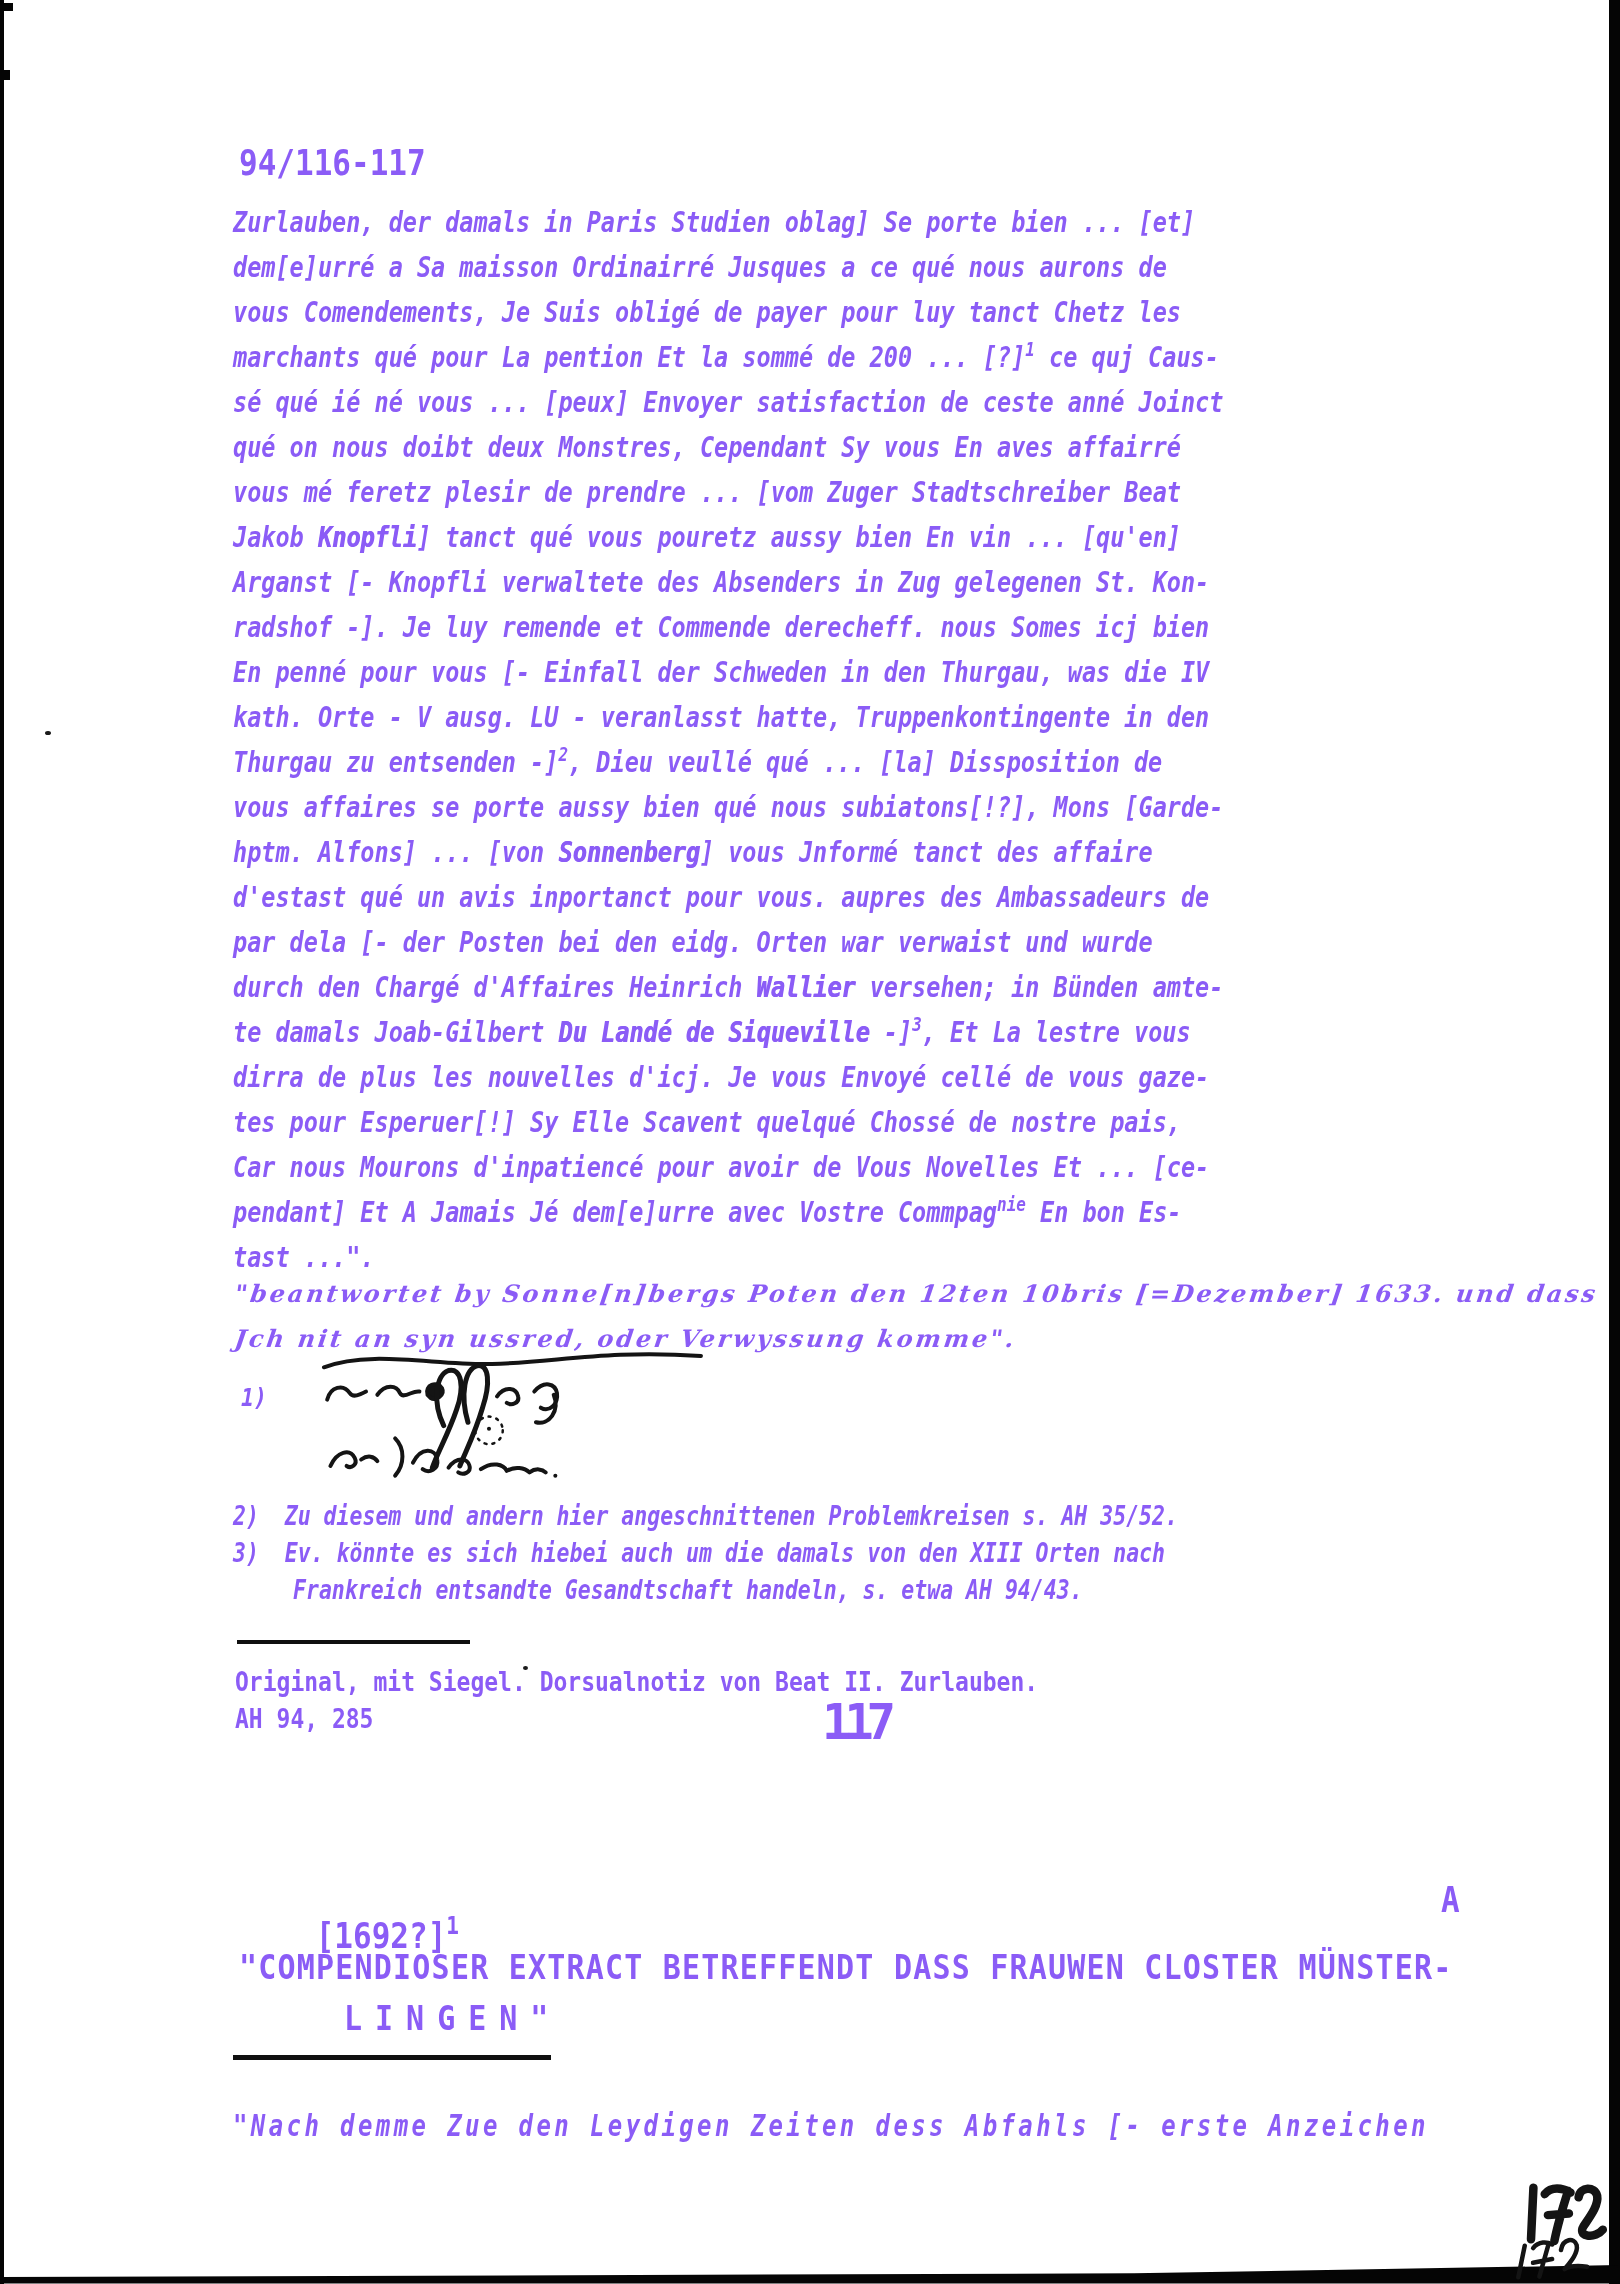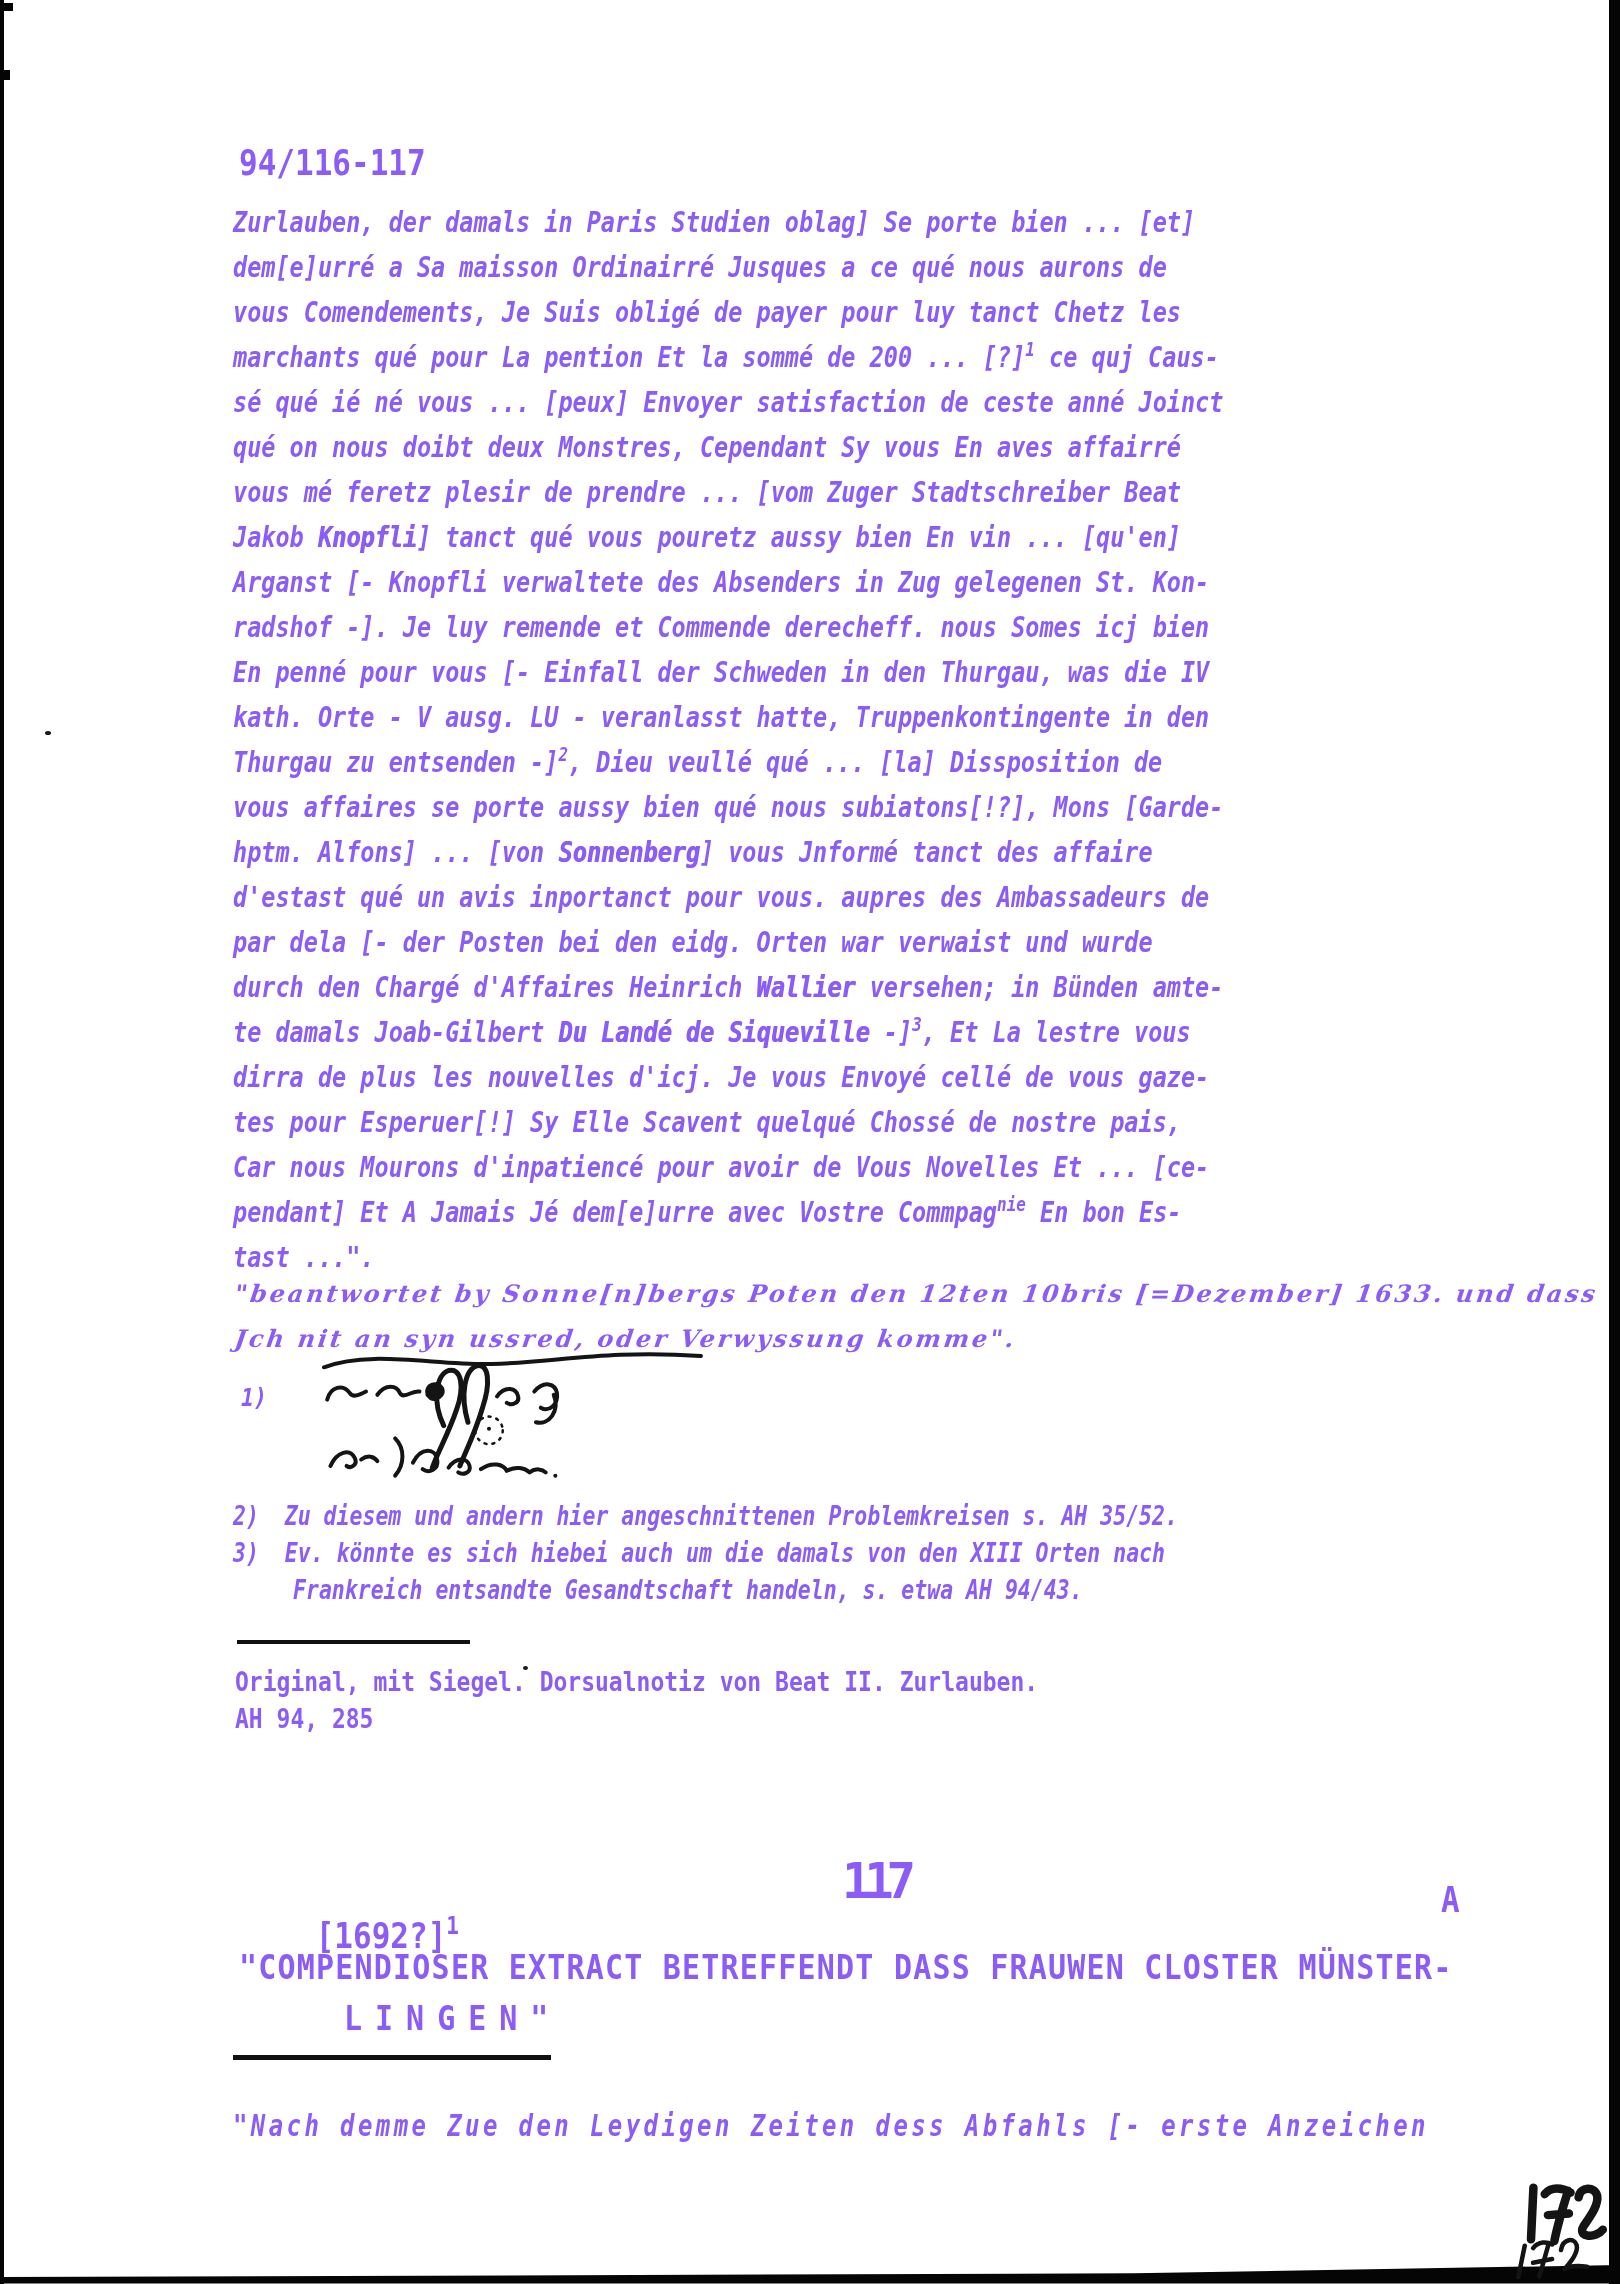--- a/index.html
+++ b/index.html
@@ -65,21 +65,21 @@
 
   <div class="abs mono it sY122" style="left:233px;top:1504px;font-size:21.5px;">2)  Zu diesem und andern hier angeschnittenen Problemkreisen s. AH 35/52.</div>
   <div class="abs mono it sY122" style="left:233px;top:1541px;font-size:21.5px;">3)  Ev. könnte es sich hiebei auch um die damals von den XIII Orten nach</div>
   <div class="abs mono it sY122" style="left:293px;top:1578px;font-size:21.5px;">Frankreich entsandte Gesandtschaft handeln, s. etwa AH 94/43.</div>
 
   <div class="rule" style="left:237px;top:1640px;width:233px;height:4px;"></div>
 
   <div class="abs mono sY115" style="left:235px;top:1669px;font-size:23px;">Original, mit Siegel. Dorsualnotiz von Beat II. Zurlauben.</div>
   <div class="abs mono sY115" style="left:235px;top:1706px;font-size:23px;">AH 94, 285</div>
 
-  <div class="abs mono" style="left:822px;top:1853px;font-size:49px;letter-spacing:-7.3px;margin-left:20px;">117</div>
+  <div class="abs mono" style="left:822px;top:1694px;font-size:49px;letter-spacing:-7.3px;">117</div>
 
   <div class="abs mono sY115" style="left:241px;top:1881px;font-size:31px;">
     <span>[1692?]</span><span class="sup">1</span>
   </div>
   <div class="abs mono sY115" style="left:1441px;top:1881px;font-size:31px;">A</div>
 
   <div class="abs mono sY115" style="left:239px;top:1949px;font-size:30px;letter-spacing:1.2px;">"COMPENDIOSER EXTRACT BETREFFENDT DASS FRAUWEN CLOSTER MÜNSTER-</div>
   <div class="abs mono sY115" style="left:344px;top:2000px;font-size:30px;letter-spacing:13px;">LINGEN"</div>
 
   <div class="rule" style="left:233px;top:2055px;width:318px;height:4.9px;"></div>

